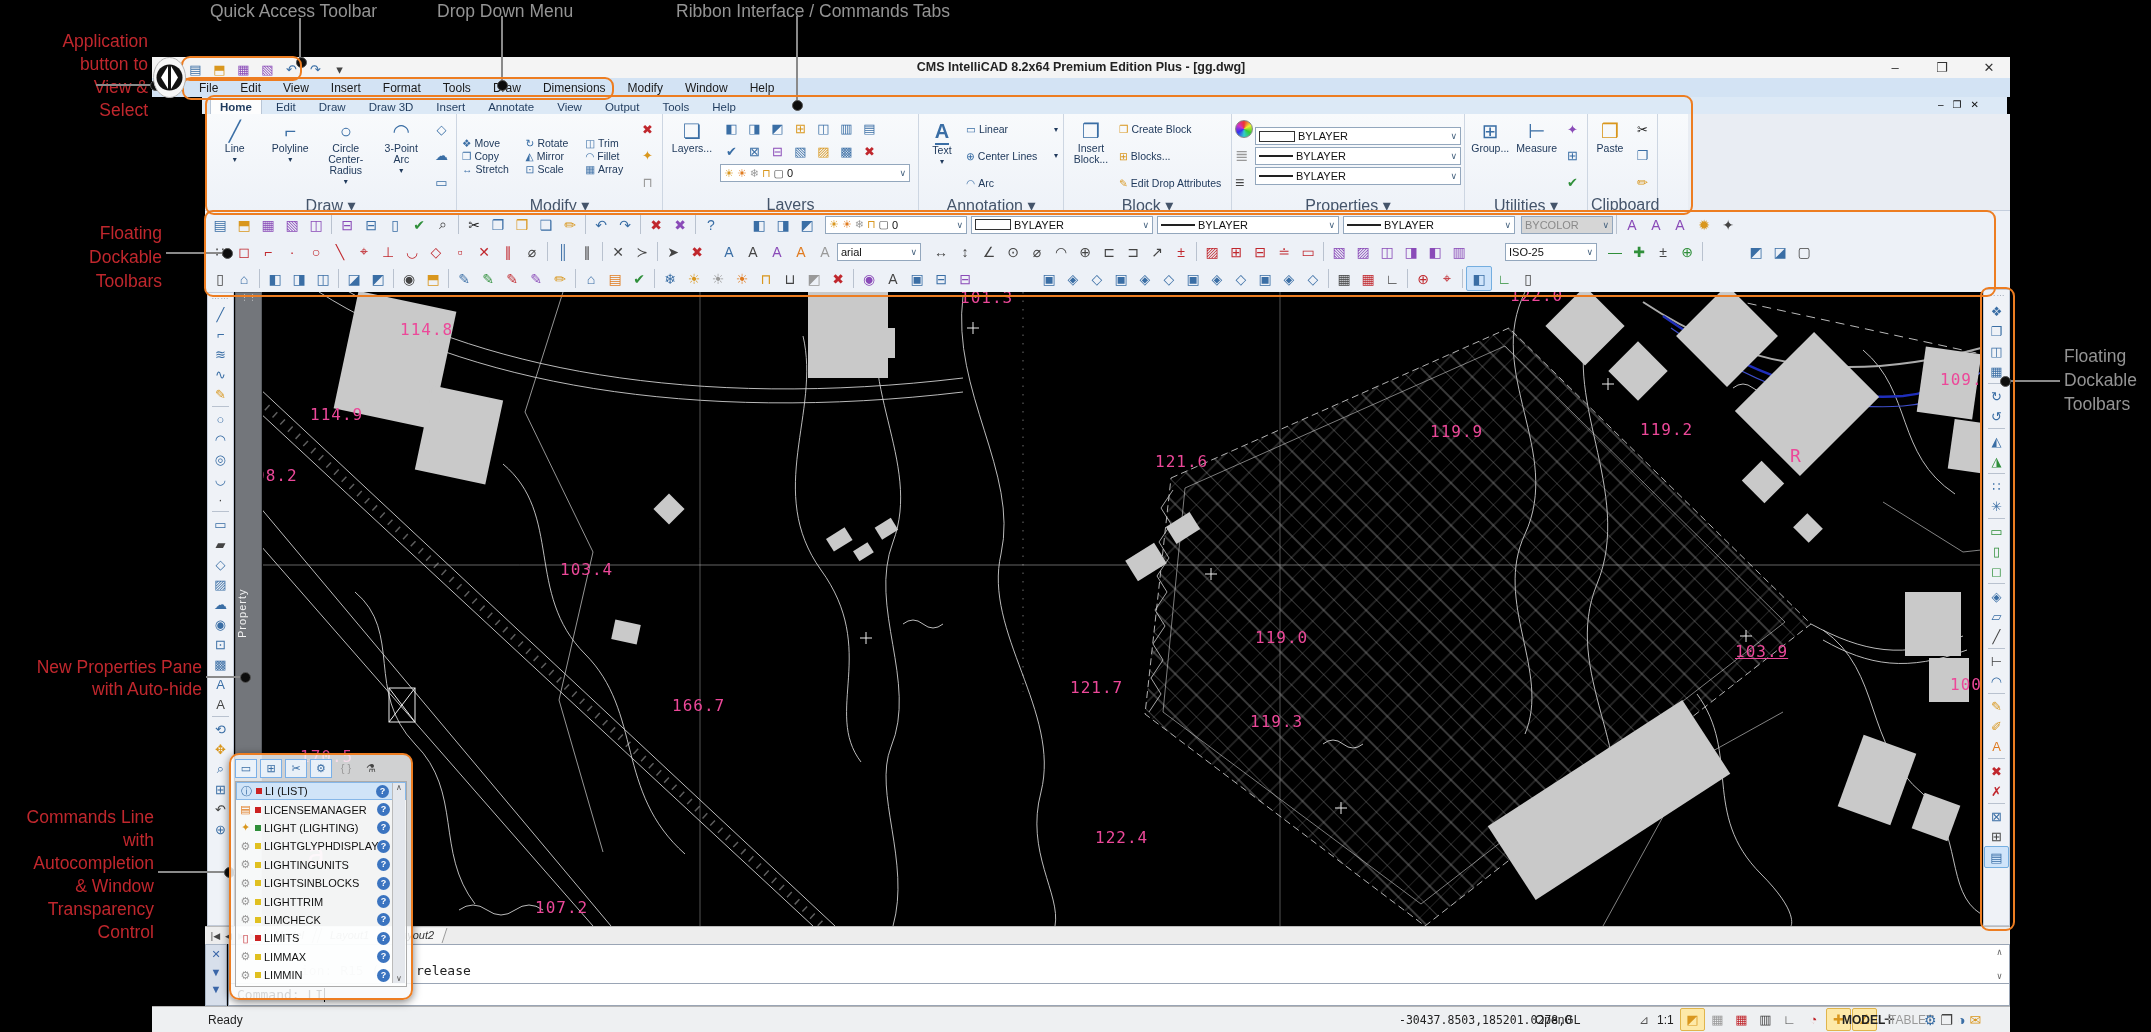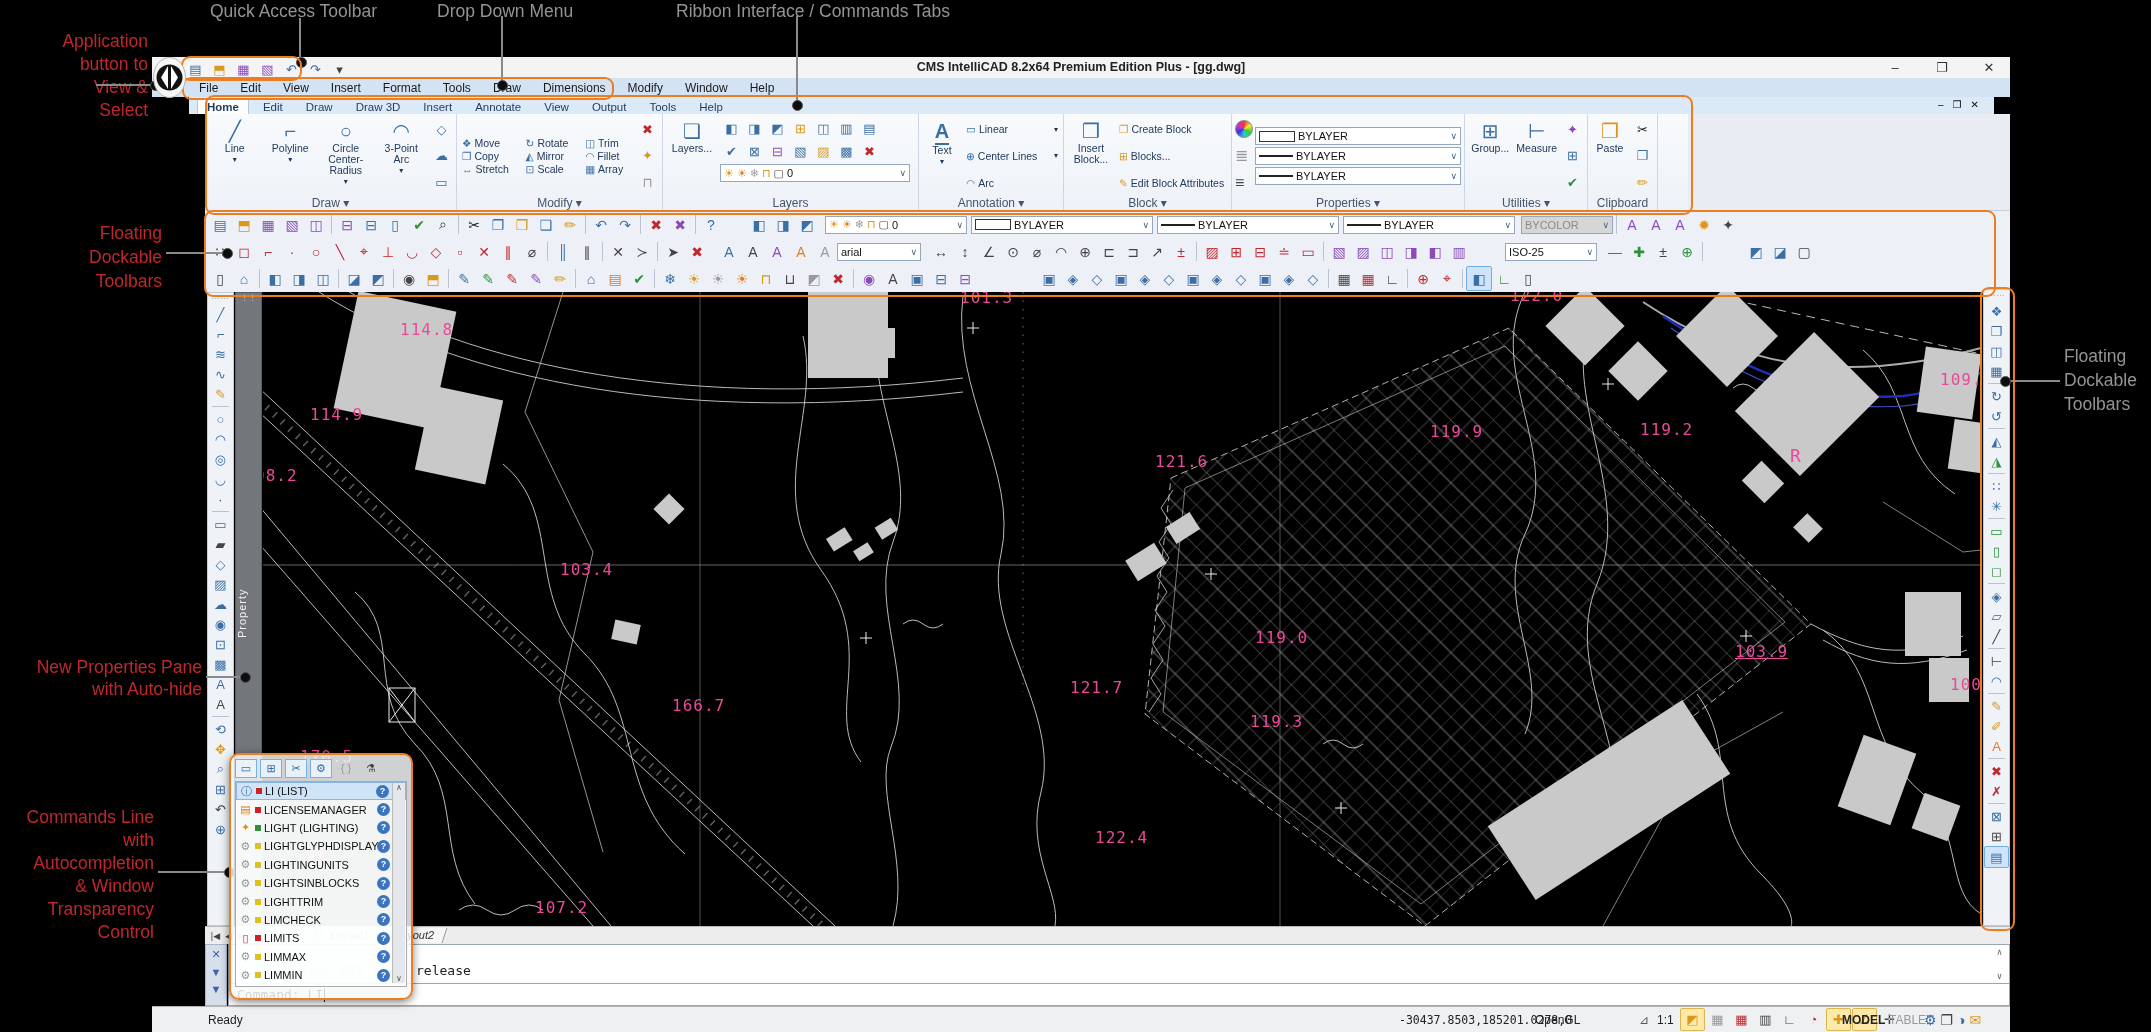--- a/index.html
+++ b/index.html
@@ -13,28 +13,28 @@
   .adot{position:absolute;width:9px;height:9px;border-radius:50%;background:#0d0d0d;border:1px solid #555;}
   .obox{position:absolute;border:2.5px solid #ed7d21;border-radius:9px;pointer-events:none;z-index:25;}
   
   #titlebar{left:152px;top:57px;width:1858px;height:21px;background:#f4f4f4;border-bottom:7px solid #0f766e;}
   #titletext{width:100%;text-align:center;font-size:12.5px;font-weight:bold;color:#222;line-height:21px;}
   .winctl{position:absolute;top:0;font-size:13px;color:#333;width:40px;text-align:center;line-height:21px;}
   #menubar{left:152px;top:78px;width:1858px;height:19px;background:#d3e3f4;display:flex;align-items:center;padding-left:38px;box-sizing:border-box;gap:4px;}
   .menuitem{font-size:12px;color:#1a1a1a;padding:1px 9px;}
   #appbtn{left:153px;top:57px;width:33px;height:41px;z-index:26;}
   
-  #tabstrip{left:189px;top:97px;width:1805px;height:17px;background:#dce9f6;display:flex;align-items:flex-end;padding-left:8px;box-sizing:border-box;gap:5px;}
+  #tabstrip{left:202px;top:97px;width:1805px;height:17px;background:#dce9f6;display:flex;align-items:flex-end;padding-left:8px;box-sizing:border-box;gap:5px;}
   .rtab{font-size:11.5px;color:#1f3b5e;padding:1px 9px 1px 9px;}
   .rtab.active{background:#fdfdfd;border:1px solid #b9c6d6;border-bottom:none;font-weight:bold;}
   #ribbonbody{left:205px;top:114px;width:1483px;height:96px;background:linear-gradient(#f8fafc,#eef2f8);border-bottom:1px solid #c4cedd;display:flex;}
   #ribbonright{left:1688px;top:114px;width:322px;height:96px;background:#e9edf3;border-bottom:1px solid #c4cedd;}
   .rgroup{display:flex;flex-direction:column;border-right:1px solid #cdd6e2;padding:2px 3px 0 3px;box-sizing:border-box;}
   .rgc{flex:1;display:flex;align-items:stretch;gap:2px;}
-  .rglabel{height:14px;text-align:center;font-size:12px;color:#44546a;}
+  .rglabel{height:14px;text-align:center;font-size:16px;color:#44546a;}
   .bigbtn{display:flex;flex-direction:column;align-items:center;justify-content:flex-start;padding-top:3px;font-size:10.5px;color:#203a5c;line-height:11px;text-align:center;white-space:pre-line;}
   .bigbtn .bgl{font-size:20px;line-height:24px;}
   .minicol{display:flex;flex-direction:column;justify-content:space-around;}
   .smbtn{display:flex;align-items:center;font-size:10.5px;color:#203a5c;gap:3px;padding:0 2px;}
   .grid3{display:grid;grid-template-columns:repeat(3,auto);column-gap:4px;row-gap:1px;align-content:center;}
   .lygrid{display:grid;grid-template-columns:repeat(7,17px);row-gap:2px;align-content:flex-start;padding-top:2px;}
   .combo{height:18px;background:#fff;border:1px solid #93a7bd;display:flex;align-items:center;font-size:11px;color:#111;padding:0 3px;gap:3px;box-sizing:border-box;}
   .combo .arr{margin-left:auto;font-size:9px;color:#44617e;}
   .combo.dis{background:#d6d6d6;color:#8a8a8a;}
   .sw-box{width:34px;height:9px;border:1px solid #333;background:#fff;}
@@ -282,21 +282,21 @@
           <div class="smbtn">
             <span class="y">❐</span>
             <span>Create Block</span>
           </div>
           <div class="smbtn">
             <span class="y">⊞</span>
             <span>Blocks...</span>
           </div>
           <div class="smbtn">
             <span class="y">✎</span>
-            <span>Edit Block Attributes</span>
+            <span>Edit Drop Attributes</span>
           </div>
         </div>
       </div>
       <div class="rglabel">Block ▾</div>
     </div>
     <div class="rgroup" style="width: 233px;">
       <div class="rgc">
         <div class="minicol">
           <span class="cwheel"></span>
           <span class="gy">≣</span>

